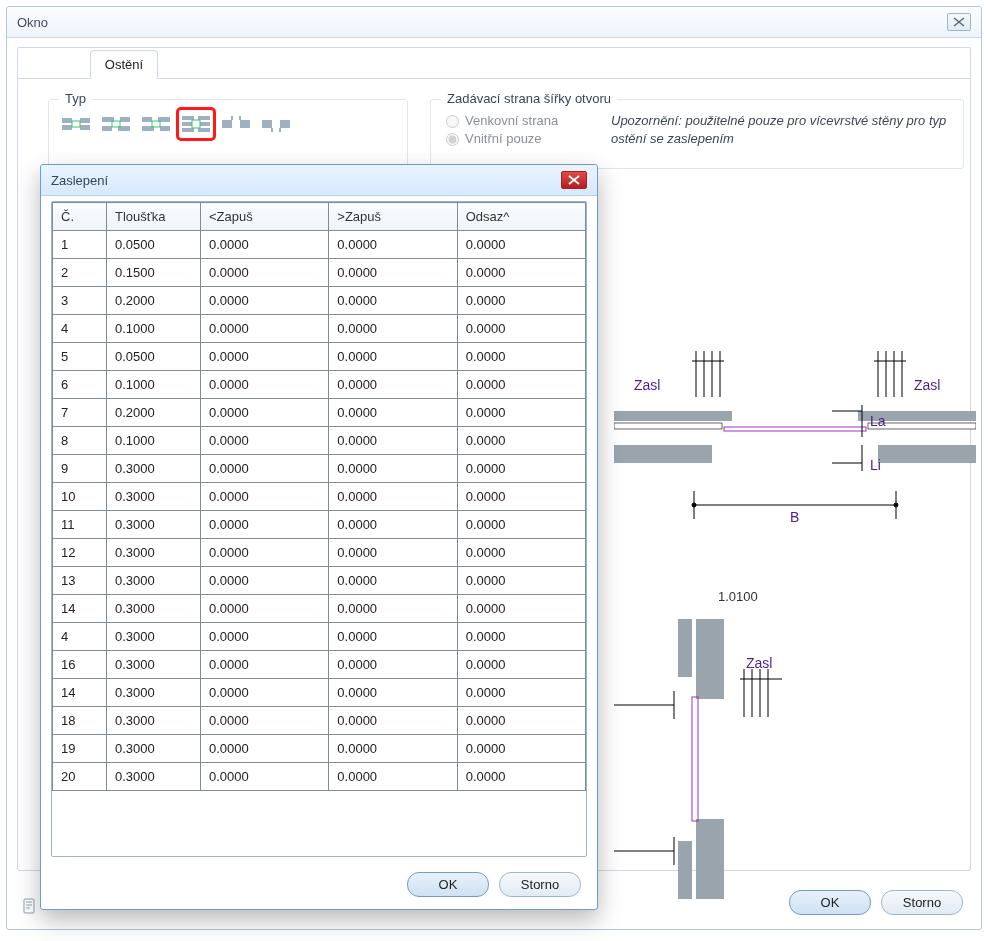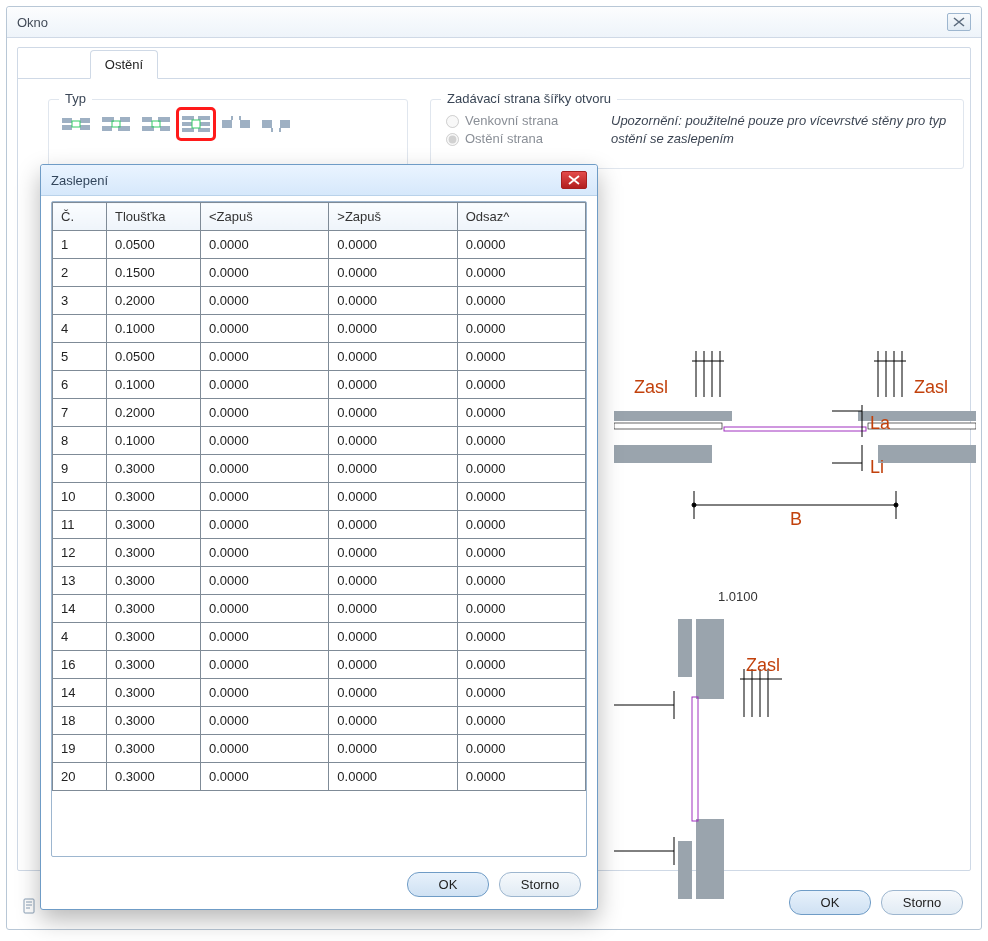--- a/index.html
+++ b/index.html
@@ -105,21 +105,21 @@
   table.grid th:nth-child(2), table.grid td:nth-child(2) { width: 94px; margin-top: 40px; }
   .dlg-zasl .btnbar { position:absolute; right: 16px; bottom: 12px; display:flex; gap:10px; }
 
   
   .schem-top {
     position: absolute; left: 596px; top: 262px; width: 362px; height: 190px; z-index: 0;
   }
   .schem-bot {
     position: absolute; left: 596px; top: 540px; width: 220px; height: 280px; z-index: 0;
   }
-  .lbl { font-size: 18px; color: #c2410c; position: absolute; }
+  .lbl { font-size: 14px; color: #4c1d95; position: absolute; }
 </style>
 </head>
 <body>
 
 <div class="dlg-okno">
   <div class="titlebar">
     <span class="title">Okno</span>
     <span class="close-x">
       <svg width="12" height="10" viewBox="0 0 12 10">
         <path d="M1 1 L11 9 M11 1 L1 9" stroke="#5b6b7d" stroke-width="1.6" fill="none"></path>
@@ -194,21 +194,21 @@
       </div>
 
       <div class="fs fs-side">
         <span class="legend">Zadávací strana šířky otvoru</span>
         <label class="rad">
           <input type="radio" name="side" disabled="" style="">
           <span>Venkovní strana</span>
         </label>
         <label class="rad">
           <input type="radio" name="side" disabled="" checked="" style="">
-          <span>Ostění strana</span>
+          <span>Vnitřní pouze</span>
         </label>
         <div class="note">Upozornění: použitelné pouze pro vícevrstvé stěny pro typ ostění se zaslepením</div>
       </div>
 
       <div class="schem-top">
         <svg width="362" height="190" viewBox="0 0 362 190">
 
           <g stroke="#000" stroke-width="1">
             <line x1="82" y1="10" x2="82" y2="56"></line>
               <line x1="90" y1="10" x2="90" y2="56"></line>

